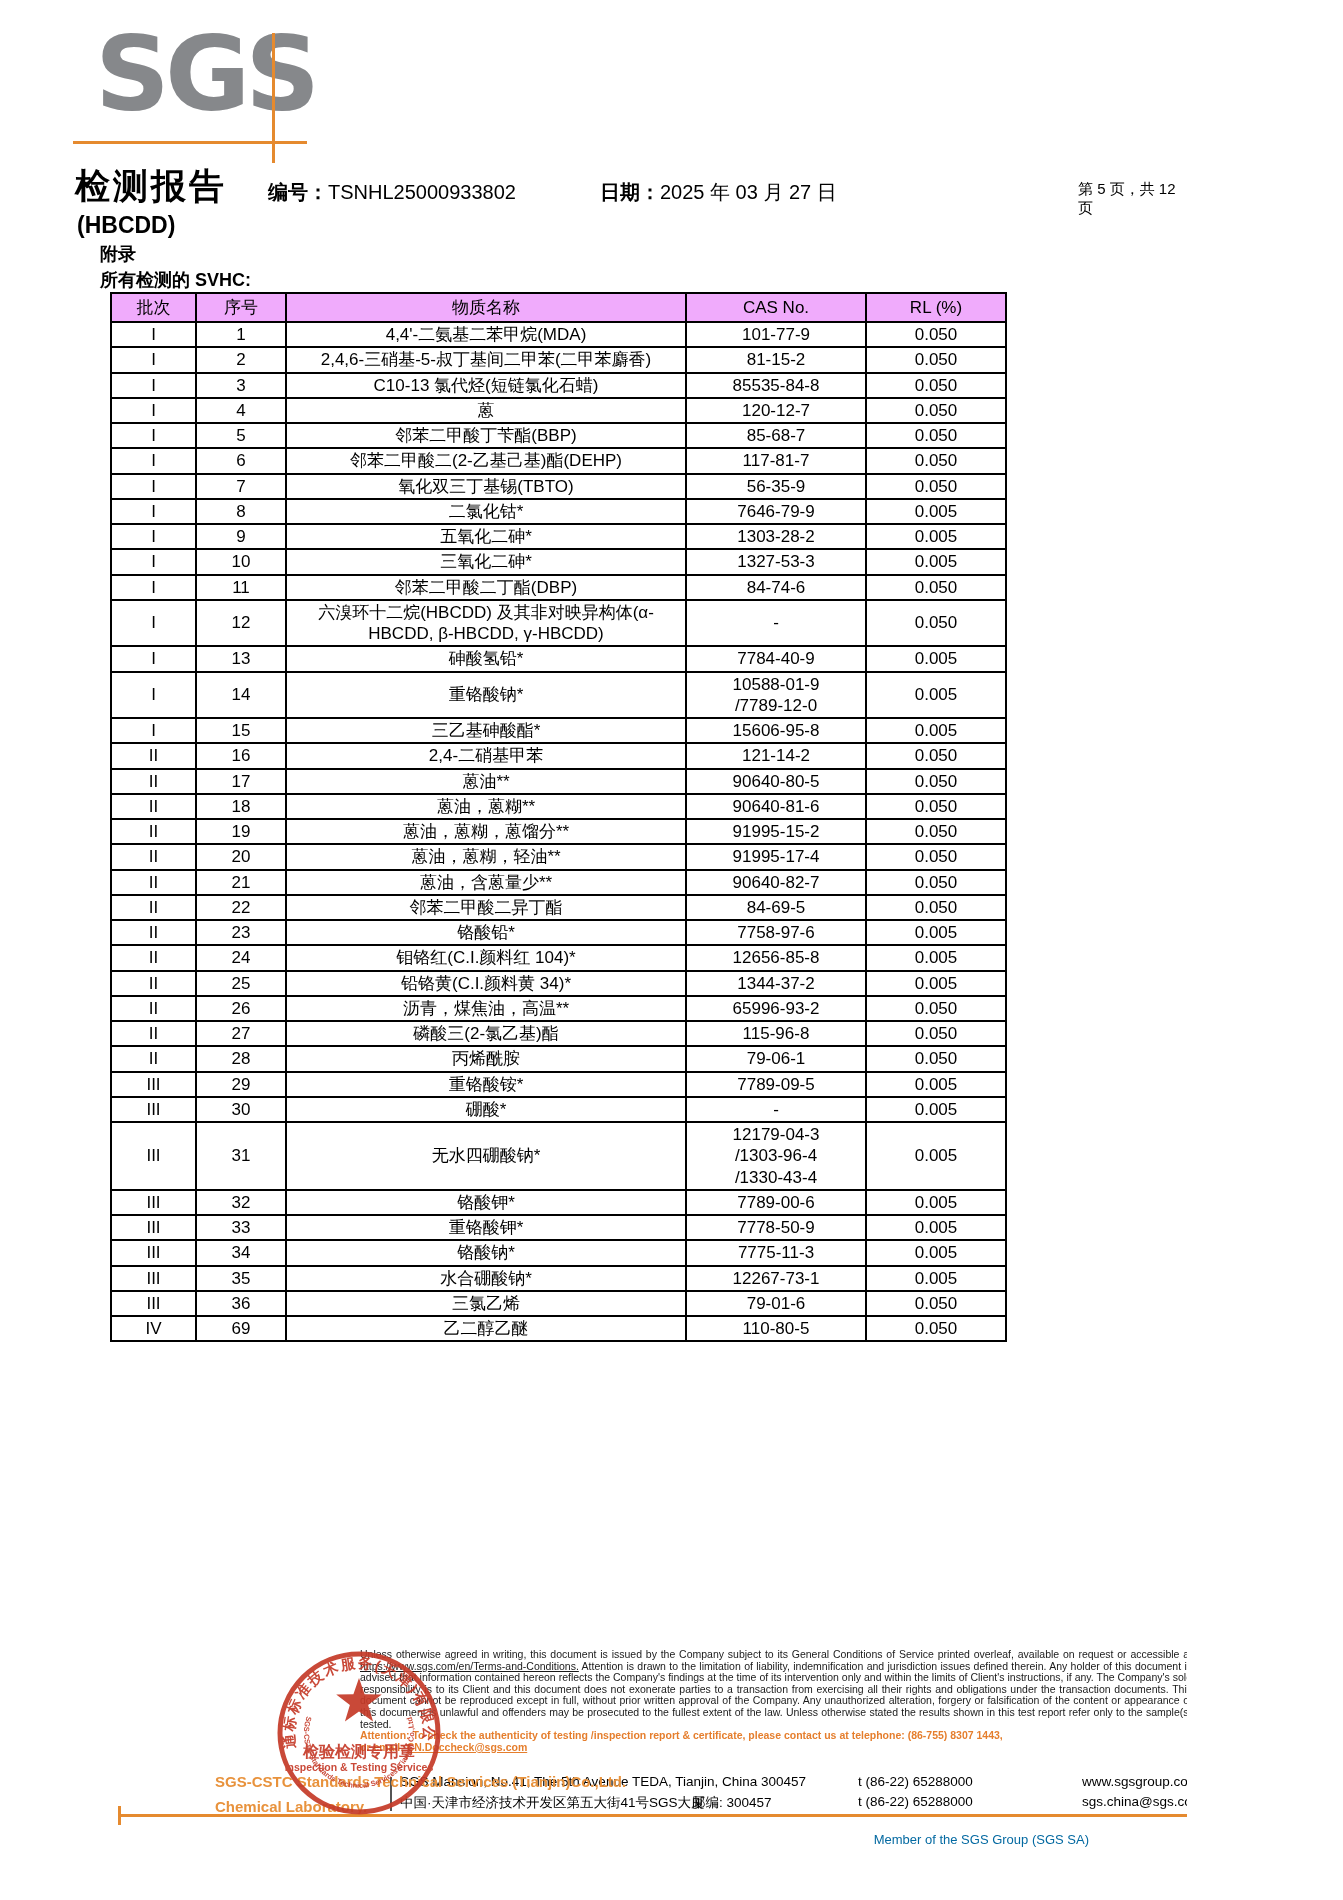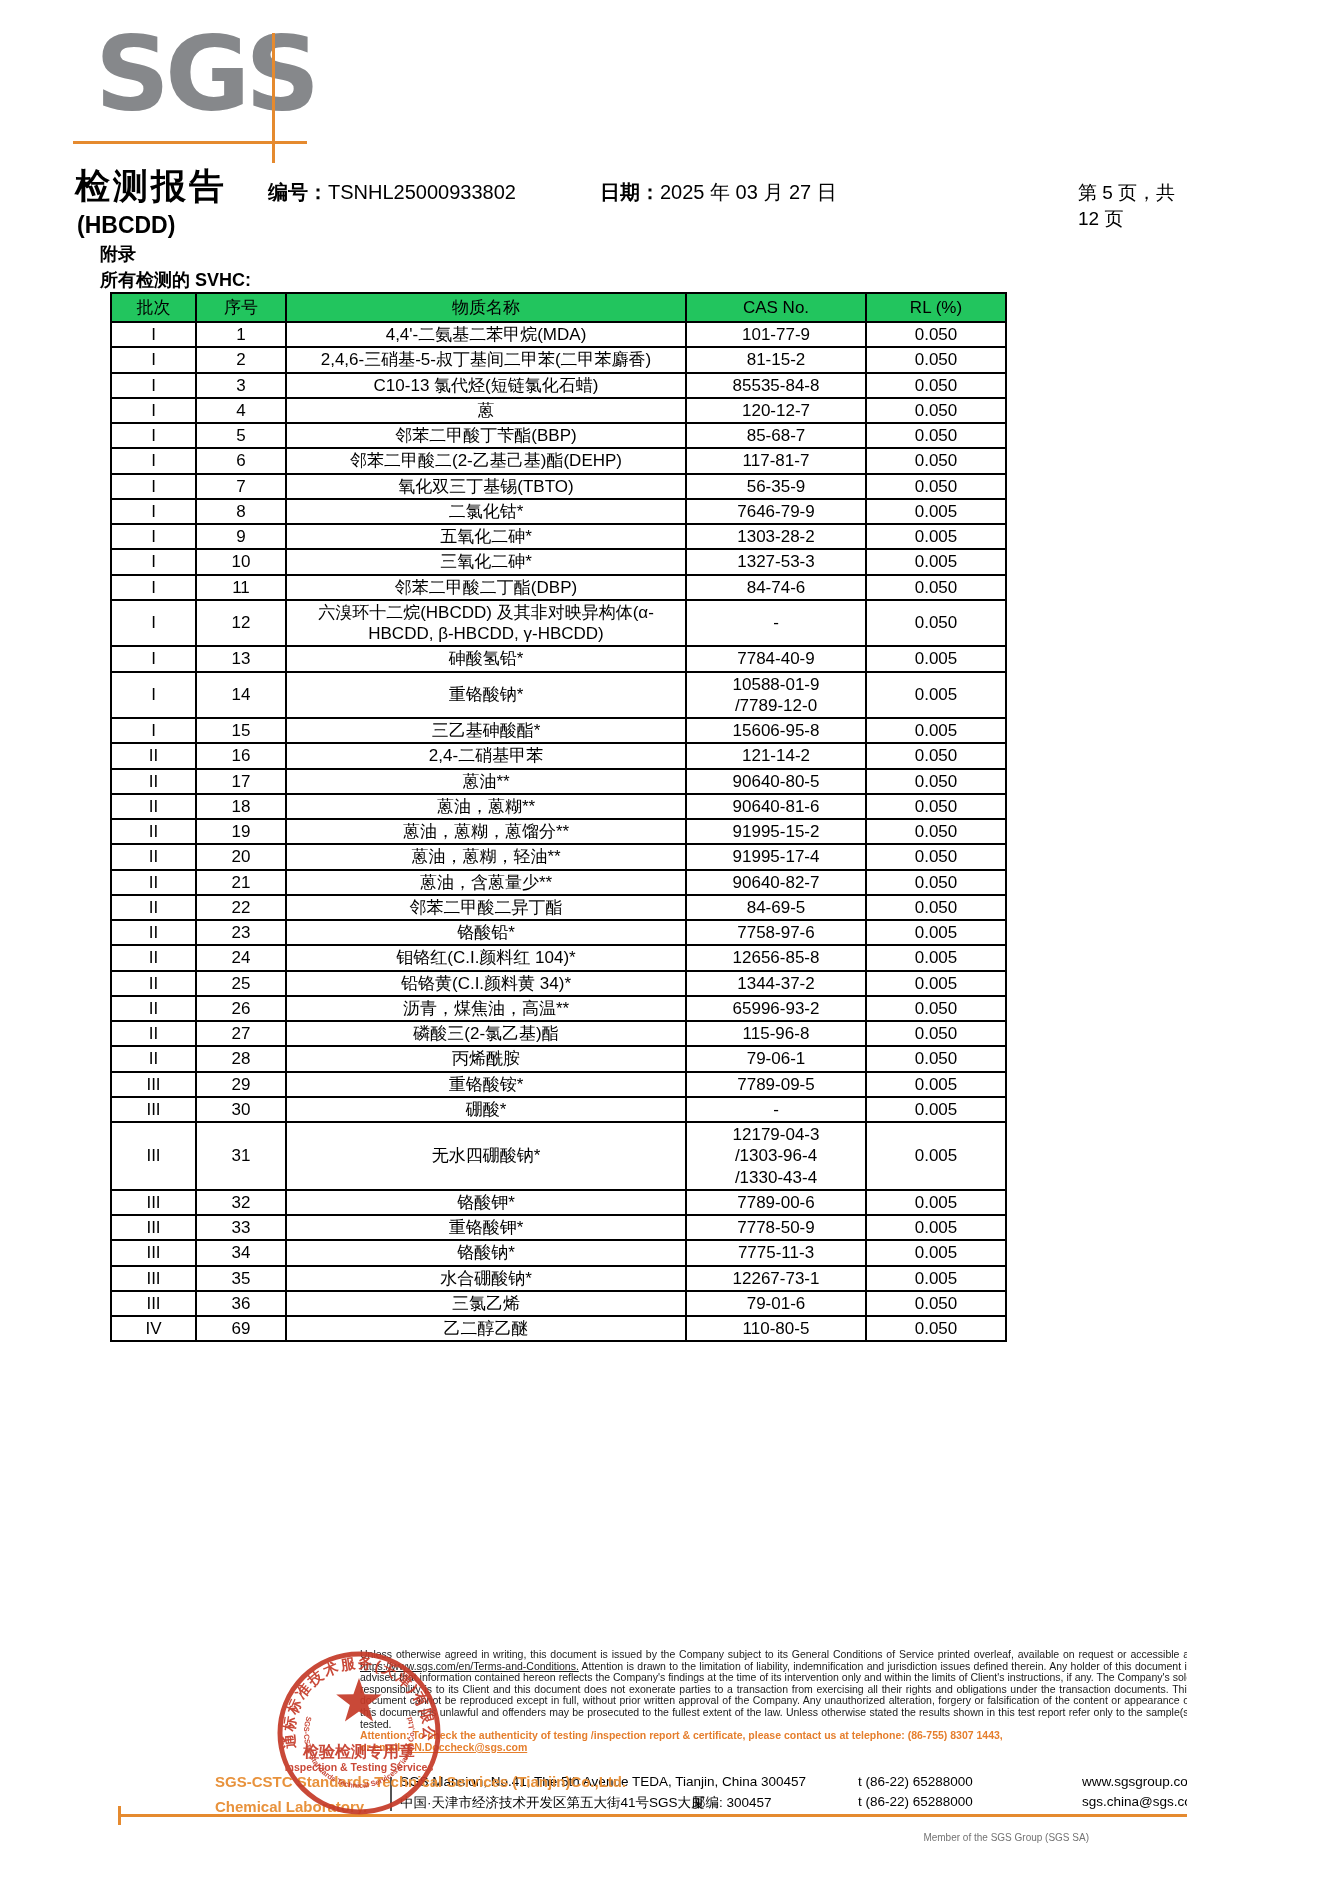--- a/index.html
+++ b/index.html
@@ -13,32 +13,32 @@
     font-family:"DejaVu Sans",sans-serif;font-weight:bold;font-size:104px;line-height:1;
     color:#86888B;letter-spacing:-5px;
   }
   .logo-vline{position:absolute;left:272px;top:33px;width:3px;height:130px;background:#E58A2F;}
   .logo-hline{position:absolute;left:73px;top:141px;width:234px;height:3px;background:#E58A2F;}
   
   .report-title{position:absolute;left:75px;top:163px;font-size:35px;font-weight:bold;letter-spacing:3px;}
   .report-subtitle{position:absolute;left:77px;top:212px;font-size:23px;font-weight:bold;}
   .hdr-no{position:absolute;left:268px;top:179px;font-size:20px;}
   .hdr-date{position:absolute;left:600px;top:179px;font-size:20px;}
-  .hdr-page{position:absolute;left:1078px;top:180px;font-size:19px;}
+  .hdr-page{position:absolute;left:1078px;top:180px;font-size:15px;}
   .hdr-label{font-weight:bold;font-family:Liberation Serif, serif;}
   
   .appendix-title{position:absolute;left:100px;top:242px;font-size:18px;font-weight:bold;}
   .appendix-subtitle{position:absolute;left:100px;top:268px;font-size:18px;font-weight:bold;}
   
   .svhc-table{
     position:absolute;left:110px;top:292px;width:895px;
     border-collapse:collapse;table-layout:fixed;font-size:17px;
   }
   .svhc-table th{
-    background:#22c55e;border:2px solid #000;font-weight:normal;
+    background:#f0abfc;border:2px solid #000;font-weight:normal;
     padding:2px 0;font-size:17px;margin-top:44px;
   }
   .svhc-table td{
     border:2px solid #000;text-align:center;vertical-align:middle;
     padding:1px 3px;line-height:1.25;
   }
   
   .legal{
     position:absolute;left:360px;top:1649px;width:832px;
     font-size:10.5px;line-height:11.6px;text-align:justify;color:#1a1a1a;
@@ -48,21 +48,21 @@
   .attention .link{text-decoration:underline;}
   
   .addr-divider{position:absolute;left:390px;top:1777px;width:2px;height:34px;background:#555;}
   .addr{position:absolute;left:400px;top:1774px;width:845px;font-size:13.5px;}
   .addr-row{position:relative;height:20px;white-space:nowrap;}
   .addr .postal{position:absolute;left:292px;top:0;}
   .addr .phone{position:absolute;left:458px;top:0;}
   .addr .web{position:absolute;left:682px;top:0;}
   .footer-hline{position:absolute;left:118px;top:1814px;width:1125px;height:3px;background:#E58A2F;}
   .footer-tick{position:absolute;left:118px;top:1806px;width:3px;height:19px;background:#E58A2F;}
-  .member{position:absolute;right:98px;top:1832px;font-size:10px;color:#737373;}
+  .member{position:absolute;right:98px;top:1832px;font-size:13px;color:#0369a1;}
   
   .stamp-bg-text{
     position:absolute;left:215px;top:1769px;width:420px;
     color:#E8923C;font-size:15px;font-weight:bold;line-height:25px;z-index:1;
   }
   .stamp{position:absolute;left:192px;top:1638px;z-index:2;opacity:0.92;}
 </style>
 </head>
 <body>
 

